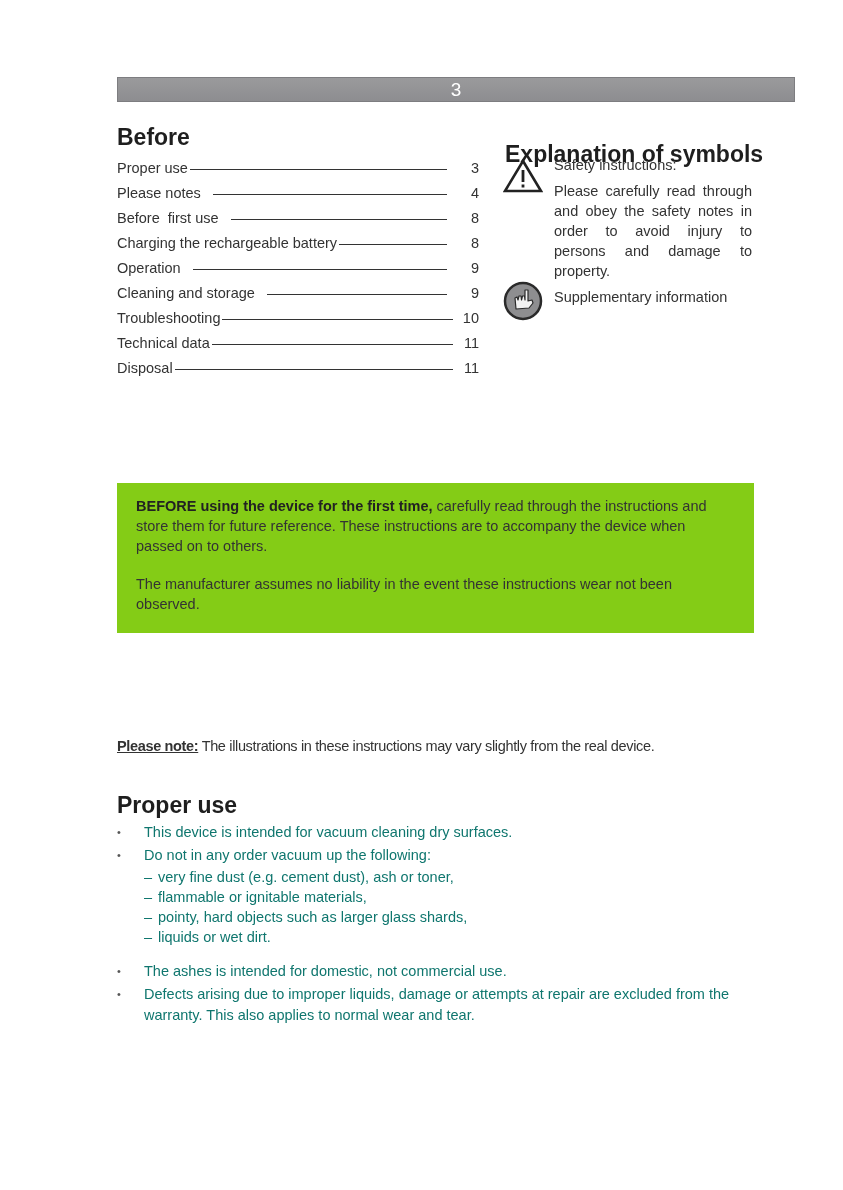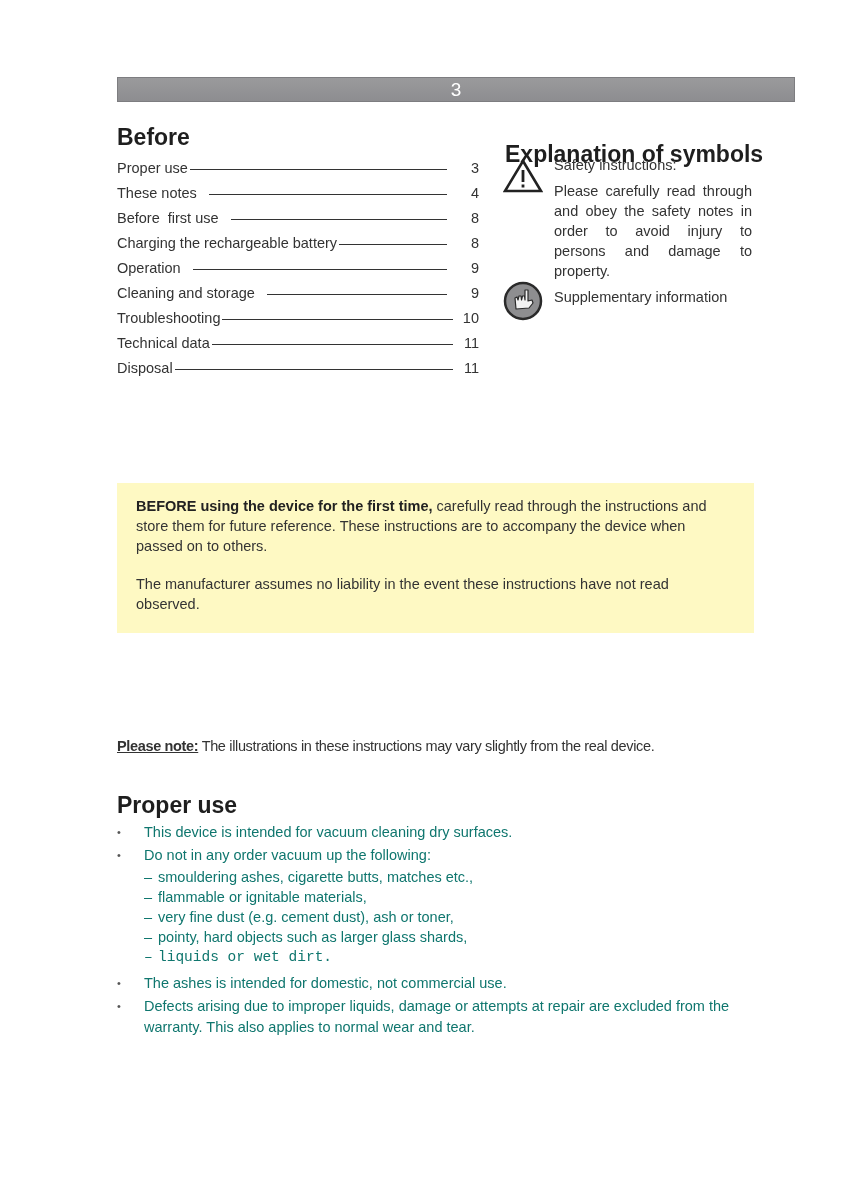--- a/index.html
+++ b/index.html
@@ -31,21 +31,21 @@
   .toc-page { width: 18px; text-align: right; }
 
   .symbols { position: absolute; left: 505px; top: 155px; width: 247px; }
   .sym-row { position: relative; padding-left: 49px; font-size: 14.5px; color: #333; line-height: 20px; }
   .sym-icon { position: absolute; left: 0; top: 4px; }
   .sym-text p { margin: 0 0 0 0; text-align: justify; }
   .sym-title { margin-bottom: 6px !important; }
 
   .notice {
     position: absolute; left: 117px; top: 483px; width: 637px; height: 150px;
-    background: #fef9c3; box-sizing: border-box; padding: 13px 20px 0 19px;
+    background: #84cc16; box-sizing: border-box; padding: 13px 20px 0 19px;
     font-size: 14.5px; line-height: 20px; color: #333;
   }
   .notice p { margin: 0; }
   .notice .gap { margin-top: 18px; }
   .notice b { color: #222; }
 
   .please-note {
     position: absolute; left: 117px; top: 738px; font-size: 14.5px; color: #333;
     letter-spacing: -0.35px; white-space: nowrap;
   }
@@ -66,21 +66,21 @@
 
 <h2 class="section" style="left:117px; top:124px;">Before</h2>
 
 <div class="toc">
   <div class="toc-row">
       <span class="toc-label">Proper use</span>
       <span class="toc-fill"></span>
       <span class="toc-page">3</span>
     </div>
   <div class="toc-row">
-      <span class="toc-label">These notes</span>
+      <span class="toc-label">Please notes</span>
       <span class="toc-fill" style="margin-left:12px"></span>
       <span class="toc-page">4</span>
     </div>
   <div class="toc-row">
       <span class="toc-label">Before  first use</span>
       <span class="toc-fill" style="margin-left:12px"></span>
       <span class="toc-page">8</span>
     </div>
   <div class="toc-row">
       <span class="toc-label">Charging the rechargeable battery</span>
@@ -138,32 +138,31 @@
       </svg>
     </span>
     <div class="sym-text">
       <p style="white-space:nowrap;">Supplementary information</p>
     </div>
   </div>
 </div>
 
 <div class="notice">
   <p><b>BEFORE using the device for the first time,</b><span> carefully read through the instructions and store them for future reference. These instructions are to accompany the device when passed on to others.</span></p>
-  <p class="gap">The manufacturer assumes no liability in the event these instructions have not read observed.</p>
+  <p class="gap">The manufacturer assumes no liability in the event these instructions wear not been observed.</p>
 </div>
 
 <div class="please-note">
   <span class="label">Please note:</span><span> The illustrations in these instructions may vary slightly from the real device.</span>
 </div>
 
 <h2 class="section" style="left:117px; top:792px;">Proper use</h2>
 
 <div class="proper-list">
   <div class="bullet">This device is intended for vacuum cleaning dry surfaces.</div>
   <div class="bullet">Do not in any order vacuum up the following:</div>
-  <div class="sub">smouldering ashes, cigarette butts, matches etc.,</div>
+  <div class="sub">very fine dust (e.g. cement dust), ash or toner,</div>
   <div class="sub">flammable or ignitable materials,</div>
-  <div class="sub">very fine dust (e.g. cement dust), ash or toner,</div>
   <div class="sub">pointy, hard objects such as larger glass shards,</div>
-  <div class="sub" style="margin-bottom:6px;font-family:Liberation Mono, monospace;">liquids or wet dirt.</div>
+  <div class="sub" style="margin-bottom:14px;">liquids or wet dirt.</div>
   <div class="bullet">The ashes is intended for domestic, not commercial use.</div>
   <div class="bullet">Defects arising due to improper liquids, damage or attempts at repair are excluded from the warranty. This also applies to normal wear and tear.</div>
 </div>
 
 </body></html>

